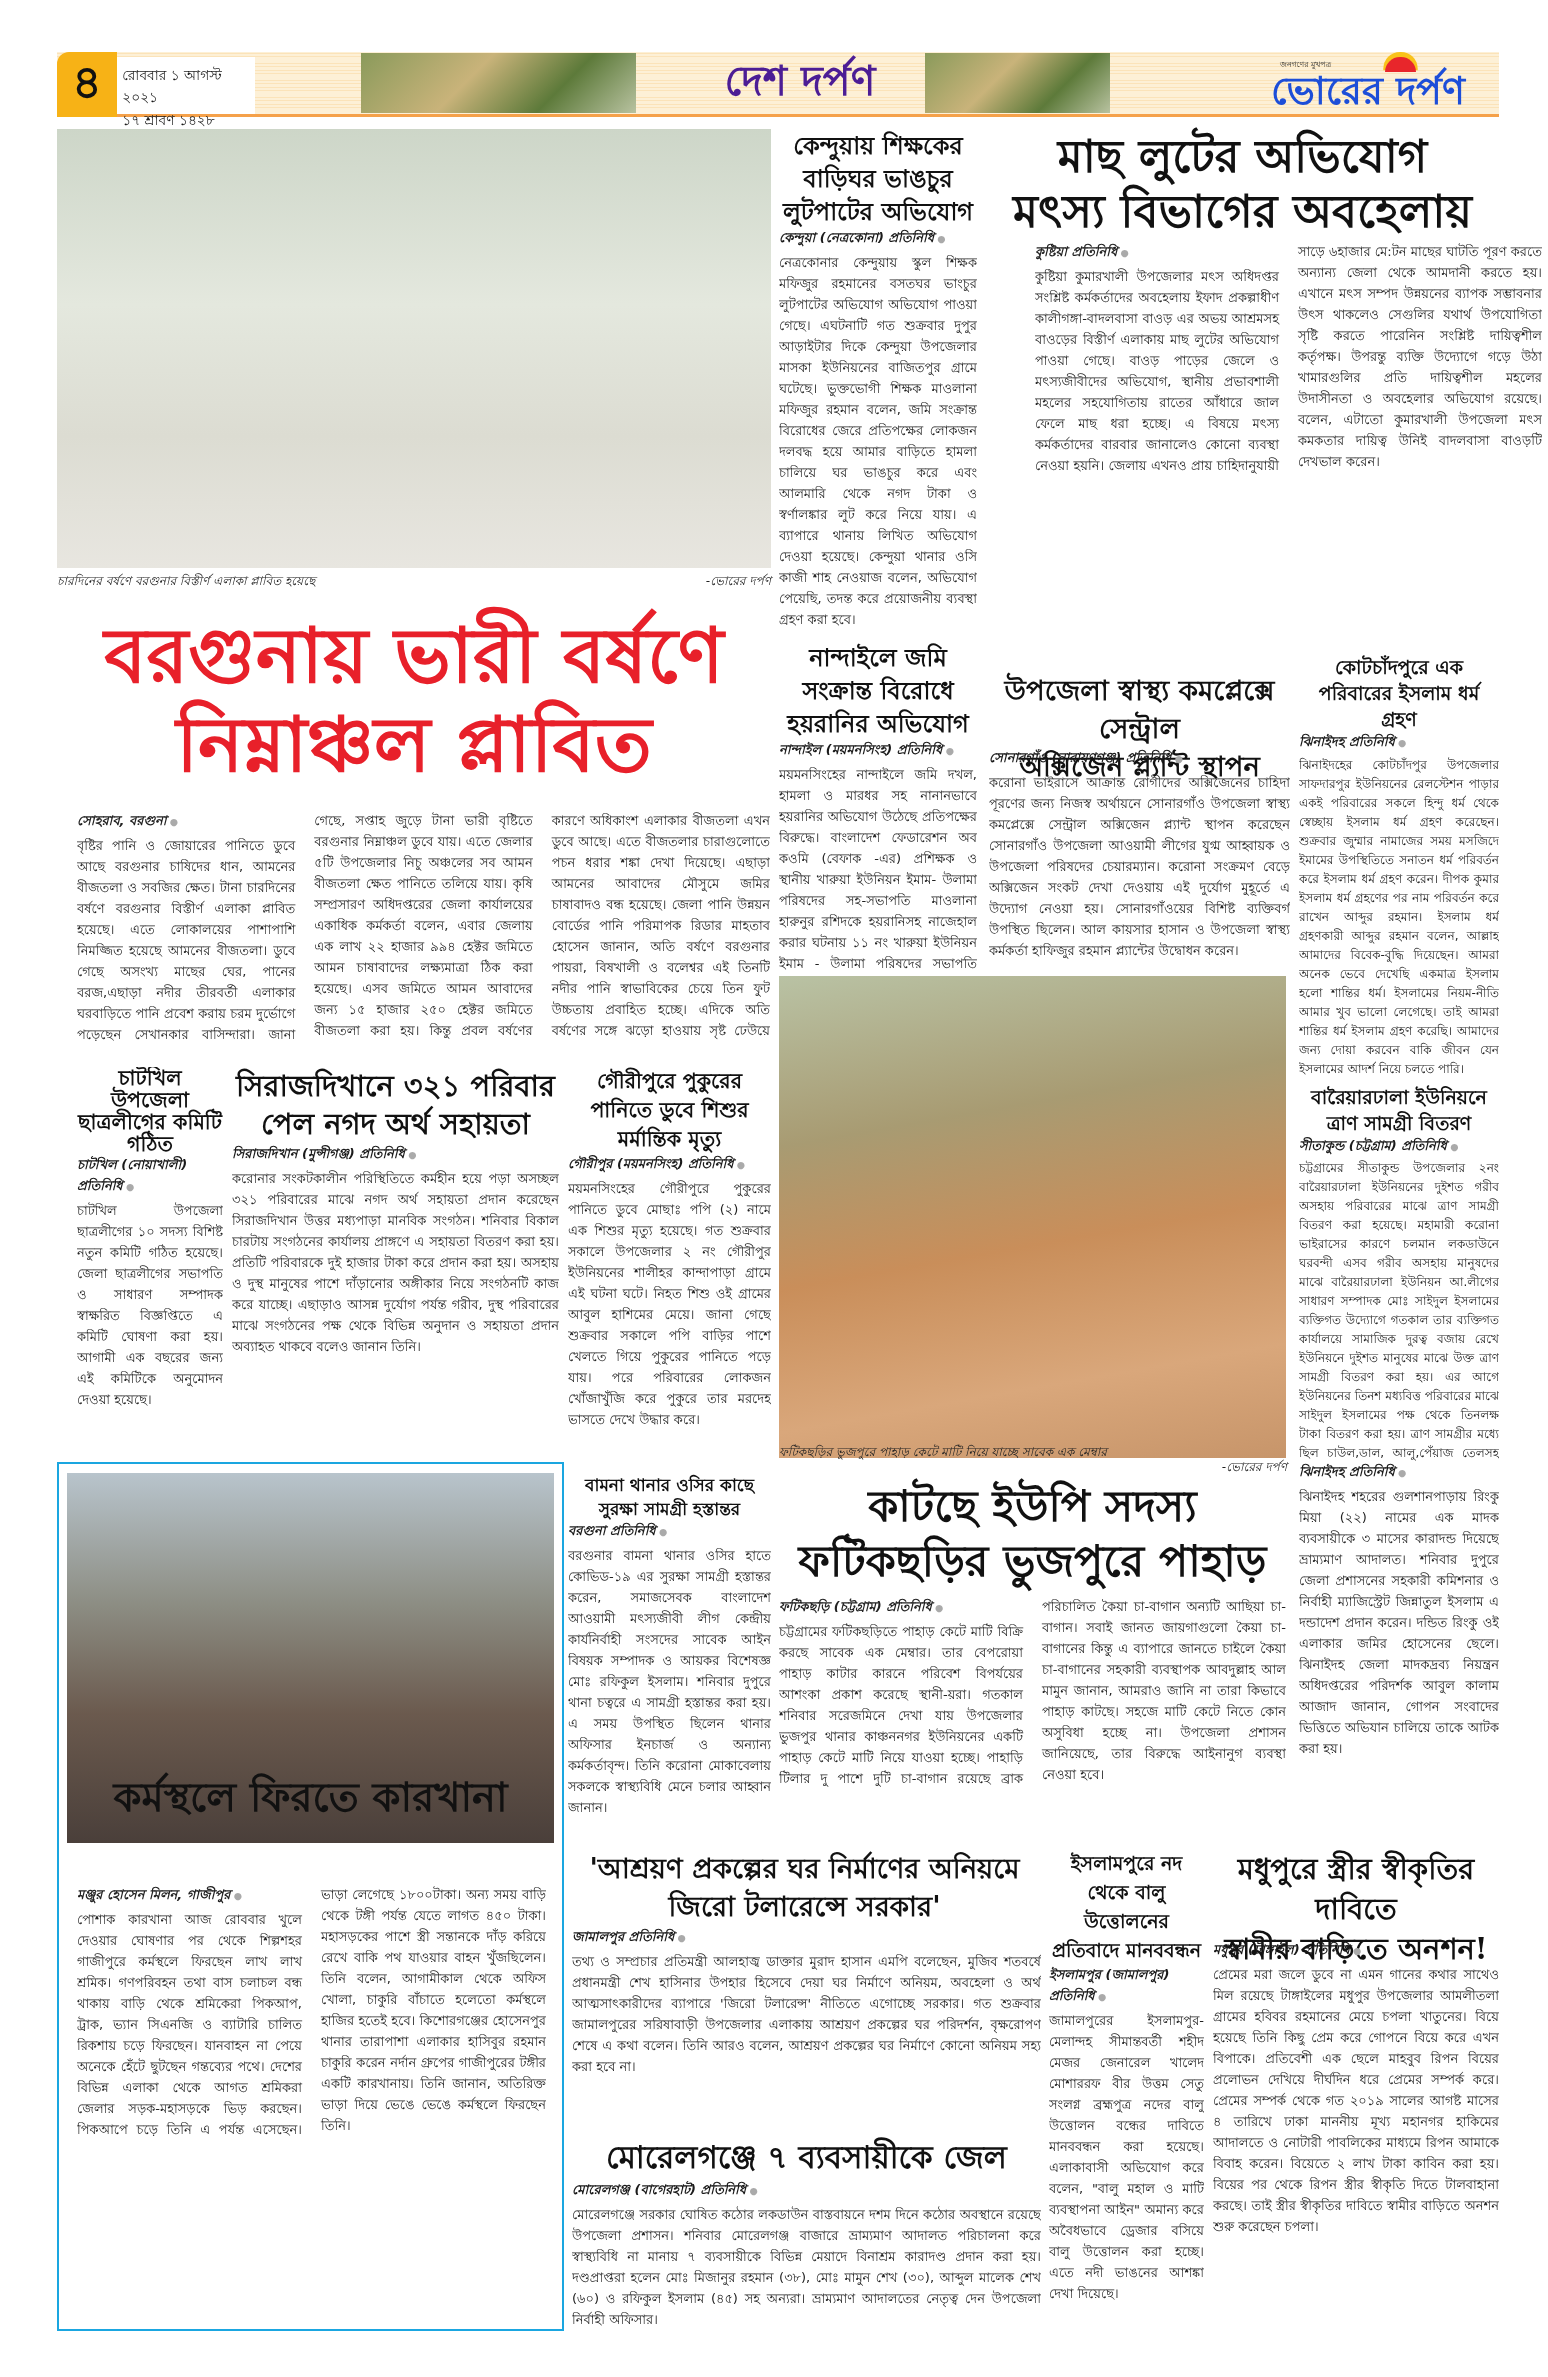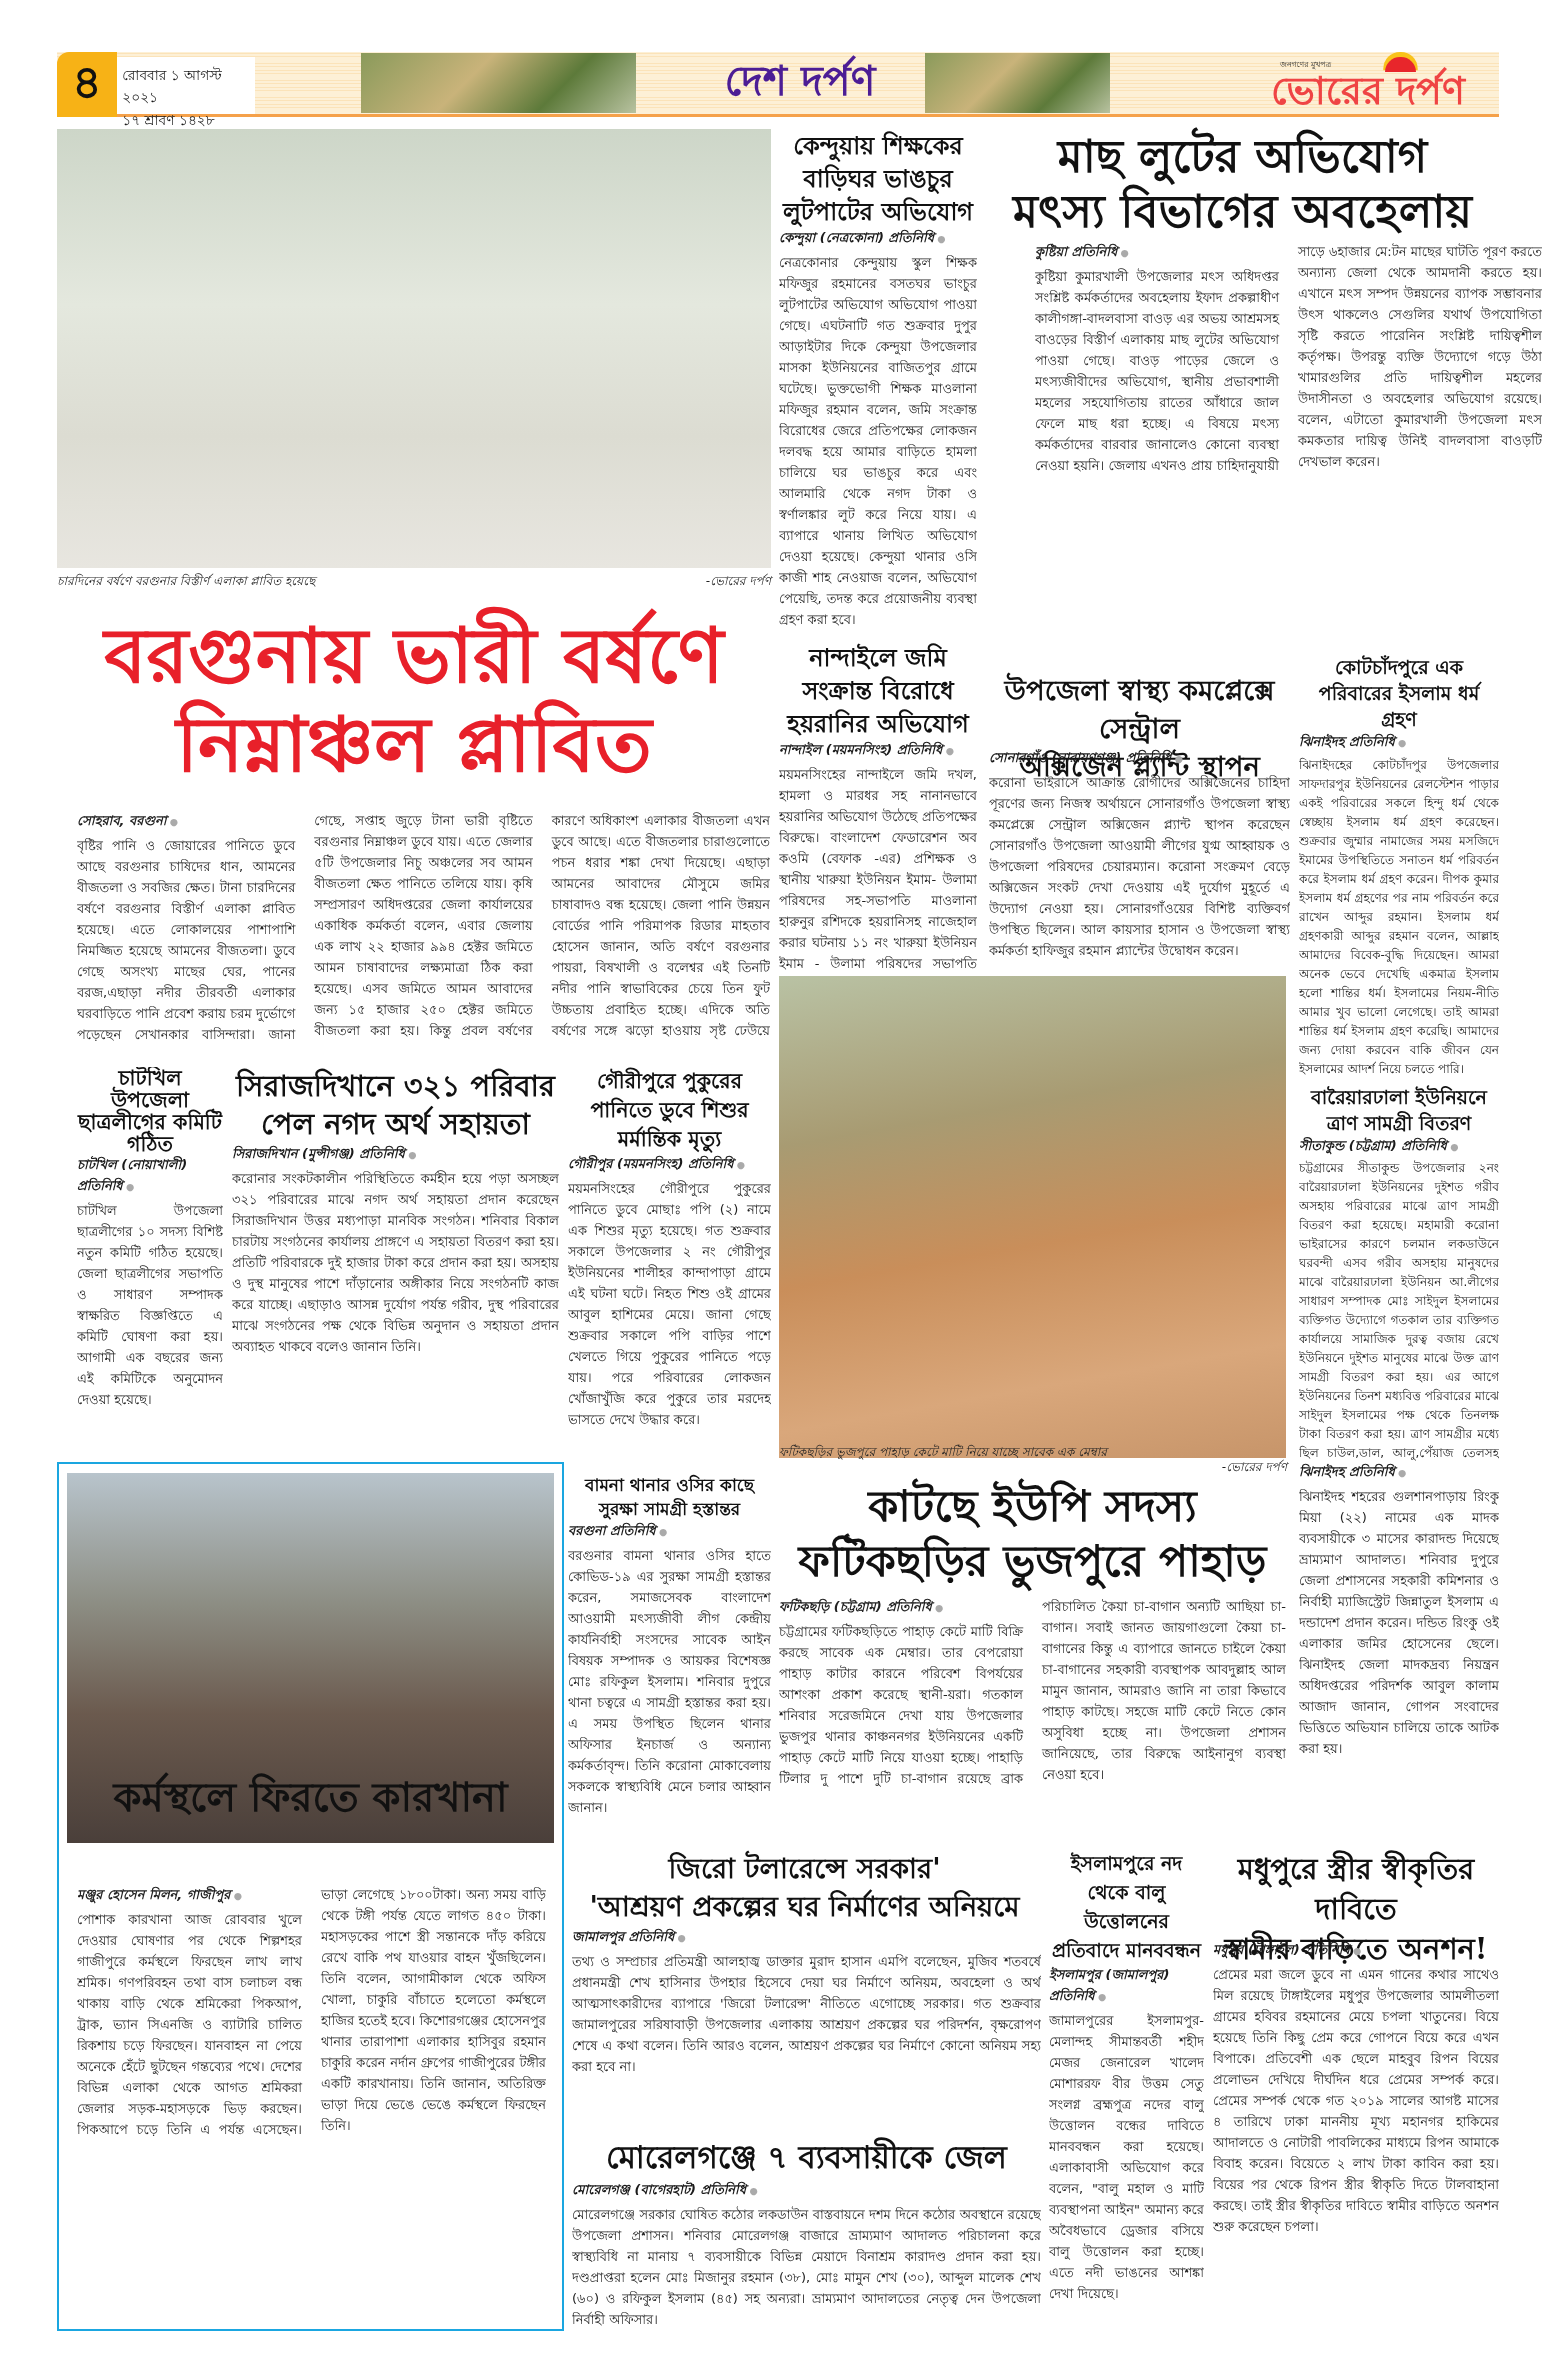--- a/index.html
+++ b/index.html
@@ -7,21 +7,21 @@
   .abs { position: absolute; }
 
   
   .masthead { left: 57px; top: 52px; width: 1442px; height: 65px; background: repeating-linear-gradient(0deg,#fdf0d6 0 2.6px,#fbe3b9 2.6px 3.4px); border-bottom: 3.4px solid #f5a14a; }
   .page-no { left: 57px; top: 52px; width: 60px; height: 65px; background: #f7b216; color: #111; font: bold 46px "DejaVu Serif", serif; display:flex; align-items:center; justify-content:center; border-radius: 12px 0 0 0; }
   .date-box { left: 117px; top: 57px; width: 138px; height: 57px; background: #fff; padding: 6.9px 5.2px; font-size: 13.8px; line-height: 22.4px; }
   .mast-photo { top: 53px; height: 60px; background: linear-gradient(135deg,#8a9a5b,#c9b37a 40%,#5d7a3a 70%,#b8c2a0); }
   .section-title { left: 654px; top: 53px; width: 292px; height: 60px; font: bold 41px "DejaVu Serif", serif; display:flex; align-items:center; justify-content:center; color:#4c1d95; }
   .brand { left: 1239px; top: 55px; width: 258px; height: 58px; display:flex; flex-direction:column; align-items:center; justify-content:center; }
   .brand .tag { font-size: 7.7px; align-self:flex-start; margin-left: 41px; }
-  .brand .name { font: bold 38px "DejaVu Serif", serif; color:#ef4444; line-height:40px; }
+  .brand .name { font: bold 38px "DejaVu Serif", serif; color:#1d4ed8; line-height:40px; }
   .sun { position:absolute; left: 146px; top: 1.7px; width: 31px; height: 15.5px; background:#e8262b; border-radius: 31px 31px 0 0; box-shadow: 0 -3.4px 0 1.7px #f9c21a; }
 
   
   .photo { background-size: cover; }
   .photo-flood { left: 57px; top: 129px; width: 714px; height: 439px; background: linear-gradient(180deg,#cdd6c8 0%,#e4e8de 40%,#dcdcd2 70%,#e8e6e0 100%); }
   .photo-hill { left: 779px; top: 976px; width: 507px; height: 482px; background: linear-gradient(170deg,#b9c2a4 0%,#a89b72 30%,#c98e5a 55%,#d9a77b 80%,#c7956a 100%); }
   .photo-crowd { left: 67px; top: 1473px; width: 487px; height: 370px; background: linear-gradient(180deg,#b8c4cc 0%,#8d8e84 35%,#6b5a4e 65%,#4a3f3a 100%); }
 
   .caption { font-size: 12px; font-style: italic; color:#222; }
   .credit { font-size: 12px; font-style: italic; color:#222; text-align:right; }
@@ -163,22 +163,22 @@
   </div>
 </div>
 
 <div class="abs" style="left:568px;top:1473px;width:203px;height:361px;overflow:hidden;">
   <div class="hl" style="font-size:17px;line-height:24px;">বামনা থানার ওসির কাছে সুরক্ষা সামগ্রী হস্তান্তর</div>
   <div class="dateline">বরগুনা প্রতিনিধি</div>
   <div class="body">বরগুনার বামনা থানার ওসির হাতে কোভিড-১৯ এর সুরক্ষা সামগ্রী হস্তান্তর করেন, সমাজসেবক বাংলাদেশ আওয়ামী মৎস্যজীবী লীগ কেন্দ্রীয় কার্যনির্বাহী সংসদের সাবেক আইন বিষয়ক সম্পাদক ও আয়কর বিশেষজ্ঞ মোঃ রফিকুল ইসলাম। শনিবার দুপুরে থানা চত্বরে এ সামগ্রী হস্তান্তর করা হয়। এ সময় উপস্থিত ছিলেন থানার অফিসার ইনচার্জ ও অন্যান্য কর্মকর্তাবৃন্দ। তিনি করোনা মোকাবেলায় সকলকে স্বাস্থ্যবিধি মেনে চলার আহ্বান জানান।</div>
 </div>
 
 <div class="abs hl" style="left:568px;top:1849px;width:473px;font-size:27.5px;line-height:38px;">
+  <div>'আশ্রয়ণ প্রকল্পের ঘর নির্মাণের অনিয়মে</div>
   <div>জিরো টলারেন্সে সরকার'</div>
-  <div>'আশ্রয়ণ প্রকল্পের ঘর নির্মাণের অনিয়মে</div>
 </div>
 <div class="abs" style="left:572px;top:1927px;width:469px;height:202px;overflow:hidden;">
   <div class="dateline">জামালপুর প্রতিনিধি</div>
   <div class="body">তথ্য ও সম্প্রচার প্রতিমন্ত্রী আলহাজ্ব ডাক্তার মুরাদ হাসান এমপি বলেছেন, মুজিব শতবর্ষে প্রধানমন্ত্রী শেখ হাসিনার উপহার হিসেবে দেয়া ঘর নির্মাণে অনিয়ম, অবহেলা ও অর্থ আত্মসাৎকারীদের ব্যাপারে 'জিরো টলারেন্স' নীতিতে এগোচ্ছে সরকার। গত শুক্রবার জামালপুরের সরিষাবাড়ী উপজেলার এলাকায় আশ্রয়ণ প্রকল্পের ঘর পরিদর্শন, বৃক্ষরোপণ শেষে এ কথা বলেন। তিনি আরও বলেন, আশ্রয়ণ প্রকল্পের ঘর নির্মাণে কোনো অনিয়ম সহ্য করা হবে না।</div>
 </div>
 
 <div class="abs hl" style="left:572px;top:2137px;width:469px;font-size:31px;line-height:40px;">মোরেলগঞ্জে ৭ ব্যবসায়ীকে জেল</div>
 <div class="abs" style="left:572px;top:2180px;width:469px;height:151px;overflow:hidden;">
   <div class="dateline">মোরেলগঞ্জ (বাগেরহাট) প্রতিনিধি</div>
   <div class="body">মোরেলগঞ্জে সরকার ঘোষিত কঠোর লকডাউন বাস্তবায়নে দশম দিনে কঠোর অবস্থানে রয়েছে উপজেলা প্রশাসন। শনিবার মোরেলগঞ্জ বাজারে ভ্রাম্যমাণ আদালত পরিচালনা করে স্বাস্থ্যবিধি না মানায় ৭ ব্যবসায়ীকে বিভিন্ন মেয়াদে বিনাশ্রম কারাদণ্ড প্রদান করা হয়। দণ্ডপ্রাপ্তরা হলেন মোঃ মিজানুর রহমান (৩৮), মোঃ মামুন শেখ (৩০), আব্দুল মালেক শেখ (৬০) ও রফিকুল ইসলাম (৪৫) সহ অন্যরা। ভ্রাম্যমাণ আদালতের নেতৃত্ব দেন উপজেলা নির্বাহী অফিসার।</div>

